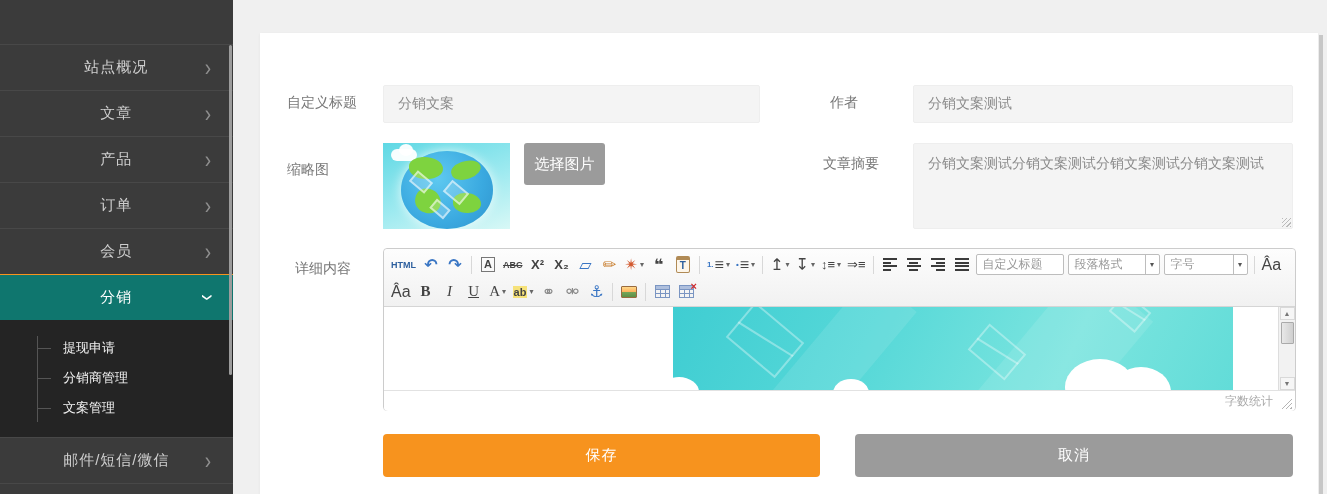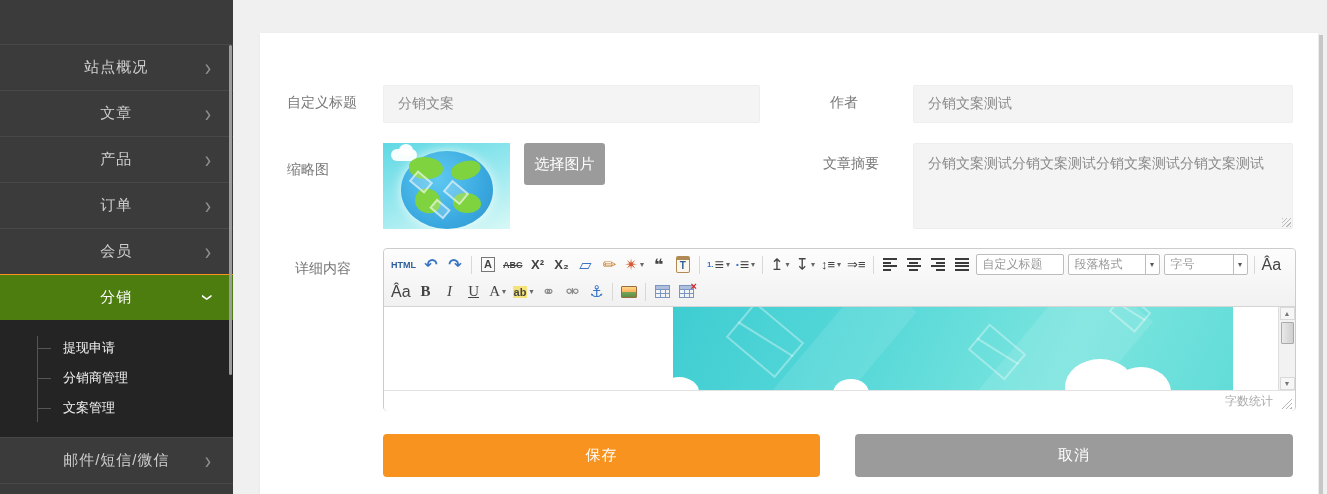--- a/index.html
+++ b/index.html
@@ -7,21 +7,21 @@
   body { font-family:"Liberation Sans","DejaVu Sans",sans-serif; background:#f0f0f0; }
   #page { position:relative; width:1327px; height:494px; overflow:hidden; }
 
   
   #sidebar { position:absolute; left:0; top:0; width:233px; height:494px; background:#3b3b3b; }
   .sb-top { height:44px; background:#3b3b3b; }
   .sb-item { height:46px; display:flex; align-items:center; padding:0 22px 0 28px;
              border-top:1px solid #484848; color:#cfcfcf; font-size:15px; cursor:pointer; }
   .sb-item .lbl { flex:1; letter-spacing:1px;text-align:center; }
   .sb-chev { color:#8f8f8f; font-size:19px; line-height:1; transform:scaleY(1.25); }
-  .sb-item.active { background:#4d7c0f; color:#fff; border-top-color:#f7931e; }
+  .sb-item.active { background:#0f766e; color:#fff; border-top-color:#f7931e; }
   .sb-item.active .sb-chev { color:#fff; transform:rotate(90deg) scaleY(1.25); }
   .sb-sub { background:#242424; padding:13px 0 14px 0; position:relative; }
   .sb-treeline { position:absolute; left:37px; top:16px; width:1px; height:86px; background:#555; }
   .sb-subitem { height:30px; display:flex; align-items:center; color:#f2f2f2; font-size:13px;
                 padding-left:37px; cursor:pointer; position:relative; }
   .twig { width:14px; height:1px; background:#555; margin-right:12px; }
   .sb-scroll { position:absolute; left:229px; top:45px; width:3px; height:330px; background:#9c9c9c; border-radius:2px; }
 
   
   #card { position:absolute; left:260px; top:33px; width:1058px; height:470px; background:#fff;

